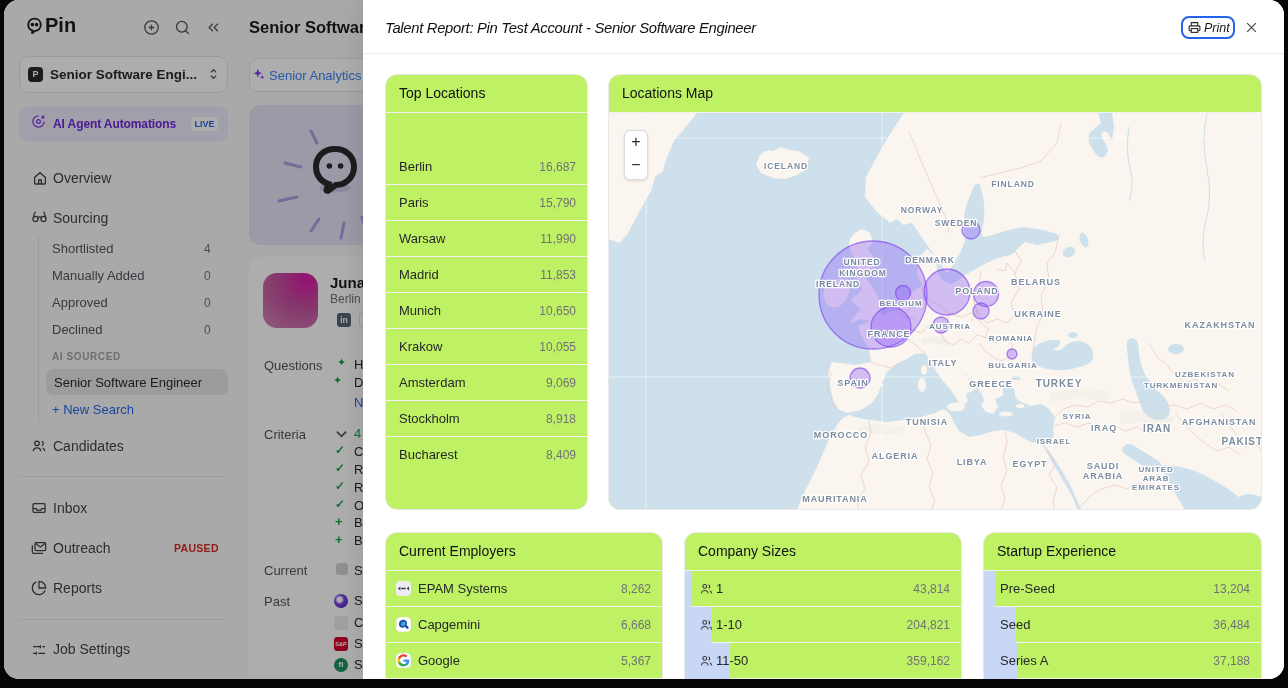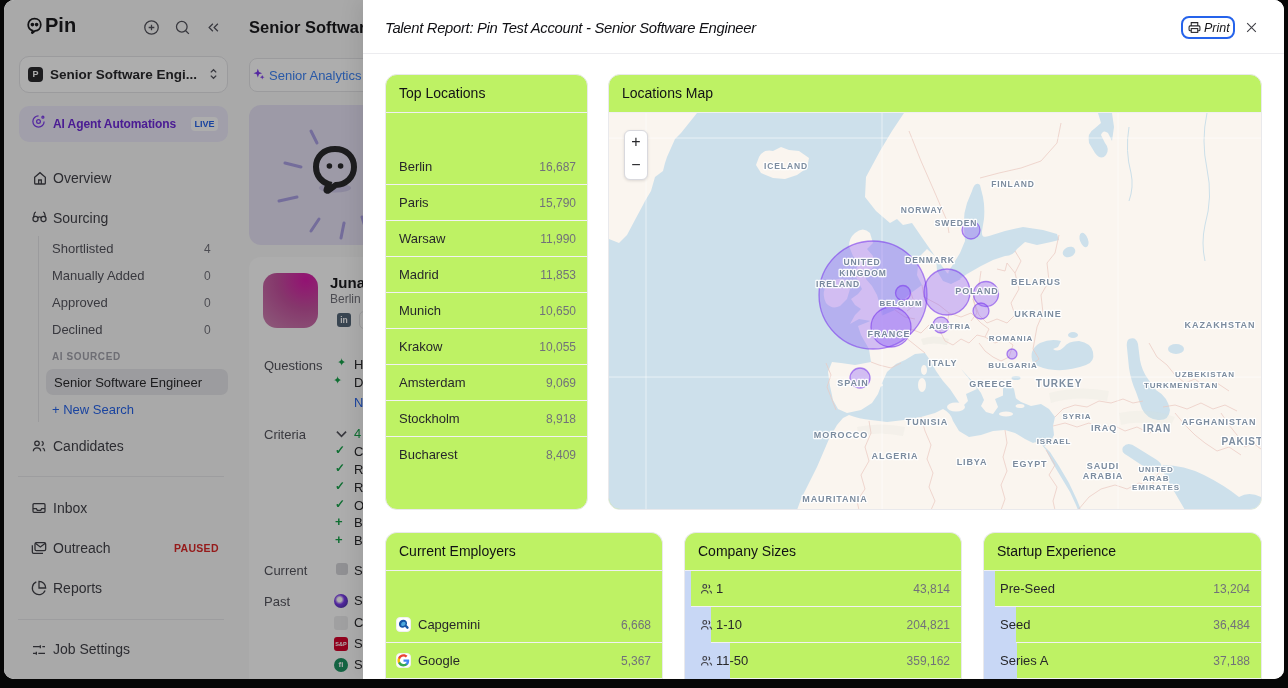--- a/index.html
+++ b/index.html
@@ -1,18 +1,18 @@
 <!DOCTYPE html>
 <html><head>
 <meta charset="utf-8">
 <style>
 * { margin:0; padding:0; box-sizing:border-box; }
 html,body { width:1288px; height:688px; background:#070707; overflow:hidden; }
 body { font-family:"Liberation Sans", sans-serif; }
-.window { position:absolute; left:4px; top:0; width:1280px; height:679px; background:#fafafa; border-radius:10px; overflow:hidden; }
+.window { position:absolute; left:4px; top:0; width:1280px; height:679px; background:#fafafa; border-radius:15px; overflow:hidden; }
 .abs { position:absolute; }
 
 
 .sidebar { position:absolute; left:0; top:0; width:234px; height:679px; background:#fafafa; }
 .nav-text { font-size:14px; color:#3f3f46; }
 .sub-text { font-size:13px; color:#52525b; }
 .cnt { font-size:12px; color:#71717a; }
 
 
 .modal { position:absolute; left:359px; top:0; width:921px; height:679px; background:#fff; z-index:10; box-shadow:-6px 0 18px rgba(0,0,0,.08); }
@@ -391,20 +391,29 @@
 
       <div class="abs" style="left:15px;top:55px;width:24px;height:50px;background:#fff;border:1px solid #d9d9de;border-radius:6px;box-shadow:0 1px 3px rgba(0,0,0,.12);"></div>
       <div class="abs" style="left:15px;top:58px;width:24px;height:20px;font-size:16px;color:#27272a;text-align:center;">+</div>
       <div class="abs" style="left:15px;top:81px;width:24px;height:20px;font-size:16px;color:#27272a;text-align:center;">−</div>
     </div>
 
     <div class="card" style="left:22px;top:532px;width:278px;height:147px;border-radius:12px 12px 0 0;border-bottom:none;">
       <div class="chead">
           <div class="ctitle">Current Employers</div>
         </div>
+      <div class="row" style="top:38px">
+        <div class="abs" style="left:10px;top:10px;width:15px;height:15px;border-radius:4px;background:#ededf0;"></div>
+        <svg class="abs" style="left:12px;top:15px" width="11" height="5" viewBox="0 0 14 6">
+            <path d="M0 3 L3 0.5 V5.5 Z M11 3 L14 0.5 V5.5 Z" fill="#3b3b40"></path>
+            <rect x="4" y="2" width="6" height="2" rx="1" fill="#3b3b40"></rect>
+          </svg>
+        <div class="rname" style="left:32px">EPAM Systems</div>
+          <div class="rval">8,262</div>
+      </div>
       <div class="row" style="top:74px">
         <div class="abs" style="left:10px;top:10px;width:15px;height:15px;border-radius:4px;background:#fff;border:1px solid #f0f0f2;"></div>
         <svg class="abs" style="left:11px;top:11px" width="13" height="13" viewBox="0 0 24 24">
             <path d="M12 3 C7 3 3.5 6.5 3.5 11 c0 4 2.8 7 6.7 7 1.8 0 3.4-.7 4.5-2 l3 3.4 c.8.9 2.3 1 3.2 0 .9-.9.9-2.3 0-3.2 L17.6 13 c.6-1 .9-2.1.9-3.3 C18.5 5.6 15.7 3 12 3 Z" fill="#1757a5"></path>
             <path d="M12.5 7 c2 0 3.3 1.4 3.3 3.3 0 2.5-2.2 4.6-5 4.6 -1.9 0-3.2-1.2-3.2-3 0-2.6 2.3-4.9 4.9-4.9 Z" fill="#4da9dd"></path>
           </svg>
         <div class="rname" style="left:32px">Capgemini</div>
           <div class="rval">6,668</div>
       </div>
       <div class="row" style="top:110px">

